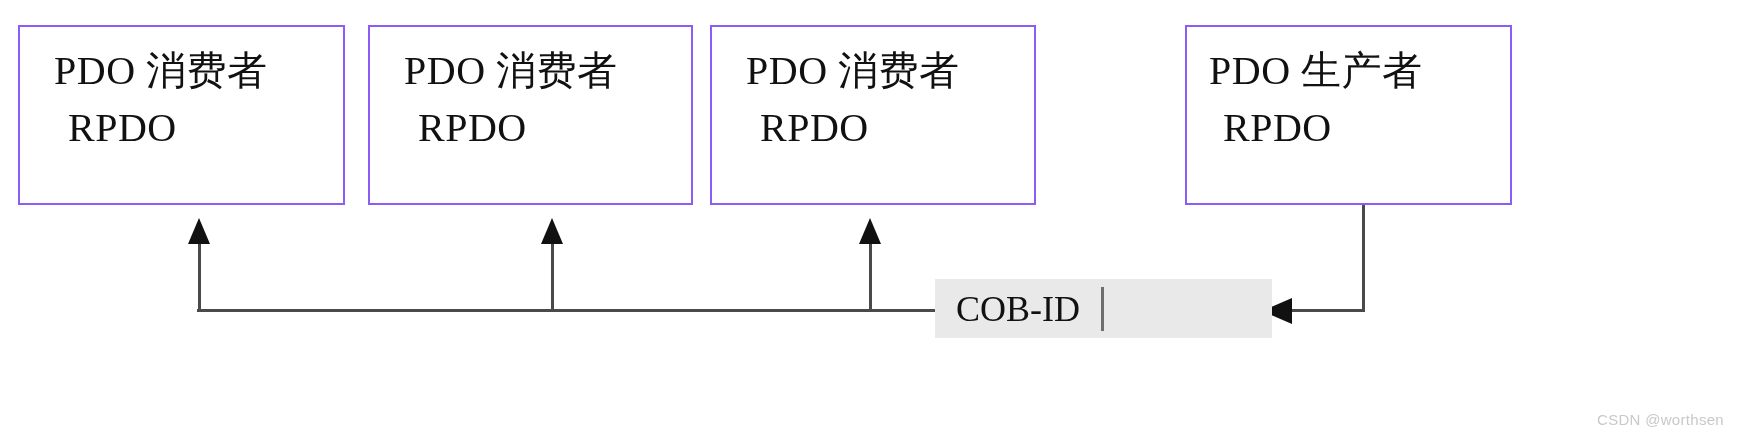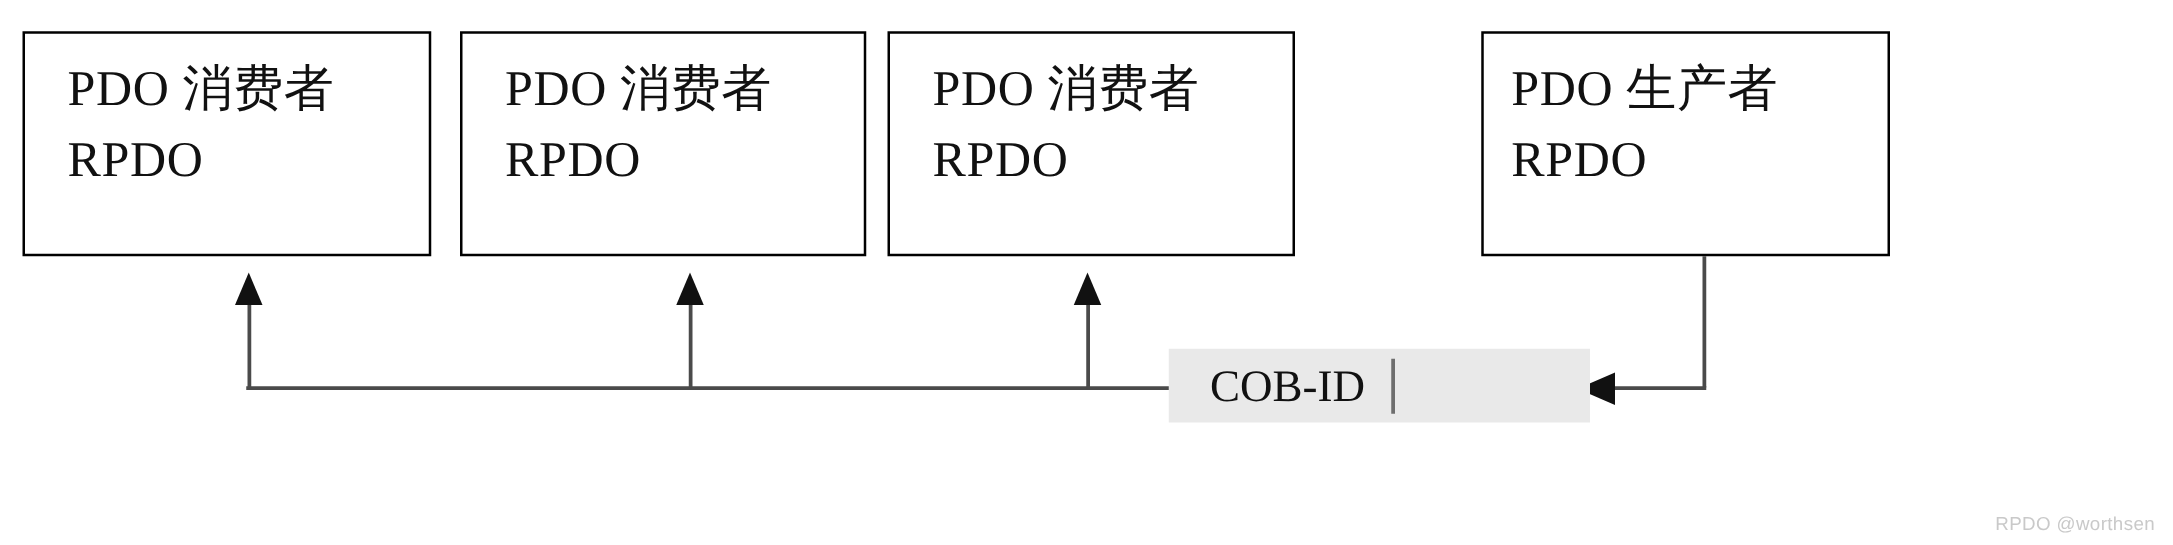--- a/index.html
+++ b/index.html
@@ -13,30 +13,30 @@
     height: 436px;
     background: #ffffff;
     font-family: "Liberation Serif", "DejaVu Serif", serif;
     overflow: hidden;
   }
 
   
   .node {
     position: absolute;
     box-sizing: border-box;
-    border: 2px solid #000000;
+    border: 2px solid #8b5cf6;
     background: #ffffff;
     padding: 16px 0 0 34px;
     color: #111111;
     line-height: 1.42;
     font-size: 40px;
     letter-spacing: 0.5px;
   }
   .node .line1 { display: block; white-space: nowrap; }
-  .node .line2 { display: block; white-space: nowrap; }
+  .node .line2 { display: block; white-space: nowrap; margin-left: 14px; }
 
   #node-c1 { left: 18px;   top: 25px; width: 327px; height: 180px; }
   #node-c2 { left: 368px;  top: 25px; width: 325px; height: 180px; }
   #node-c3 { left: 710px;  top: 25px; width: 326px; height: 180px; }
   #node-p1 { left: 1185px; top: 25px; width: 327px; height: 180px; padding-left: 22px; }
 
   
   .wire-v {
     position: absolute;
     width: 3px;
@@ -91,21 +91,20 @@
     box-sizing: border-box;
   }
   #can-frame .field {
     display: flex;
     align-items: center;
     justify-content: center;
     height: 100%;
     font-size: 36px;
     color: #111111;
     white-space: nowrap;
-    margin-left: 12px;
   }
   #field-cobid { width: 166px; }
   #field-data  { width: 170px; }
   #frame-divider {
     width: 3px;
     height: 44px;
     background: #6e6e6e;
   }
 
   
@@ -157,15 +156,15 @@
 
   <div class="wire-v" id="prod-drop"></div>
   <div class="wire-h" id="prod-run"></div>
   <div class="arrow-left" id="arrowhead-prod"></div>
 
   <div id="can-frame">
     <div class="field" id="field-cobid">COB-ID</div>
     <div id="frame-divider"></div>
   </div>
 
-  <div id="watermark">RPDO @worthsen</div>
+  <div id="watermark">CSDN @worthsen</div>
 
 </div>
 
 </body></html>

